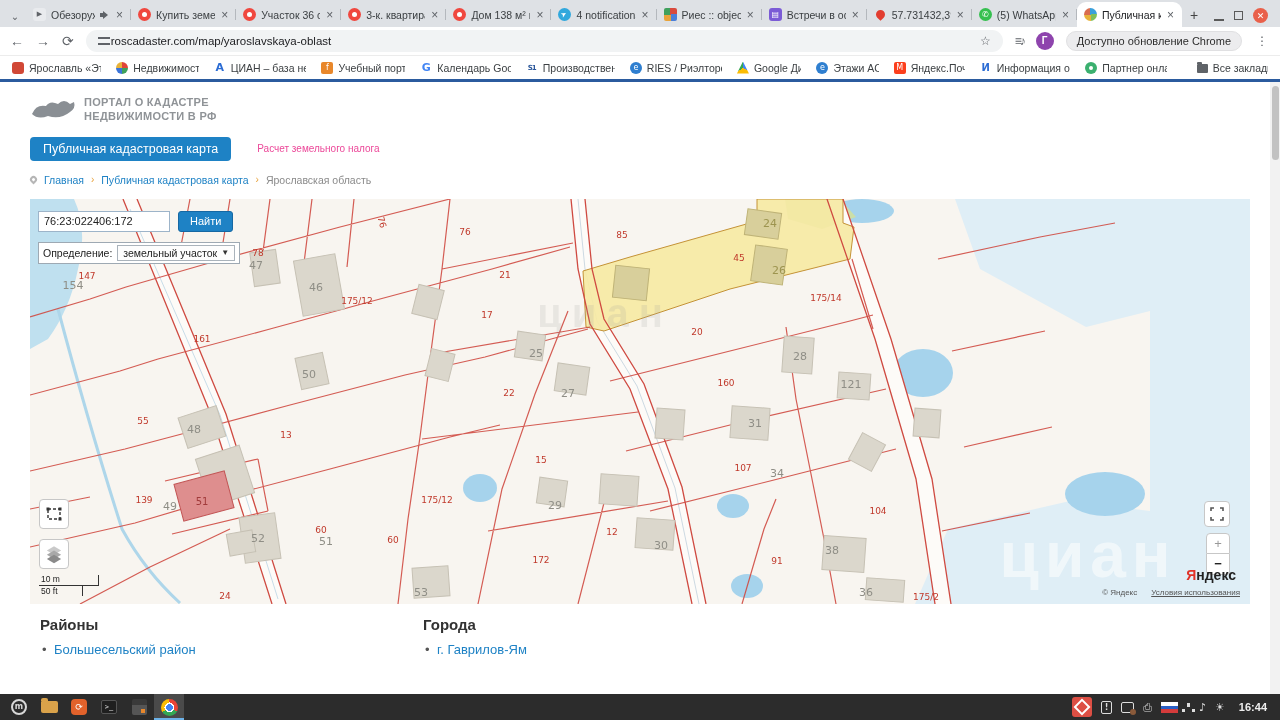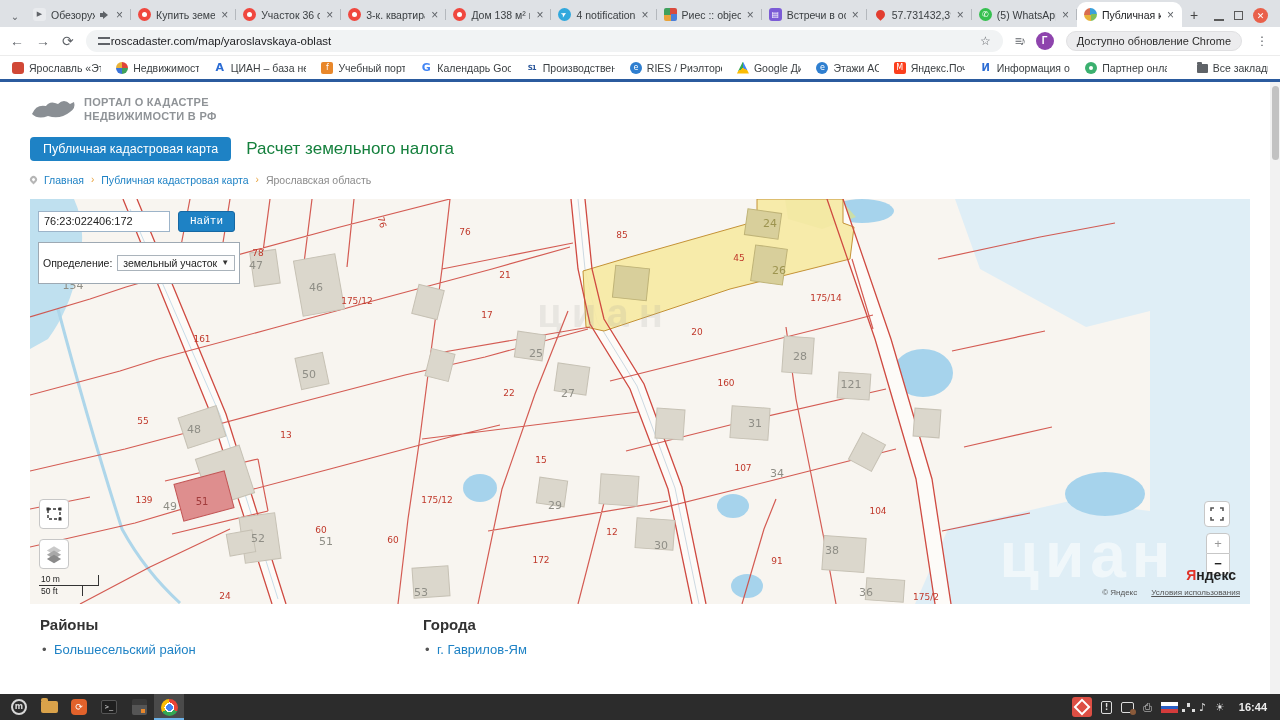--- a/index.html
+++ b/index.html
@@ -66,43 +66,43 @@
   .folder-ico::before{content:"";position:absolute;top:-2px;left:0;width:5px;height:2px;background:#5f6368;border-radius:1px 1px 0 0}
   .blueline{height:3px;background:#2b5b9e}
 
   
   .page{position:relative;height:612px;background:#fff;overflow:hidden}
   .page-inner{padding:13px 30px 0}
   .logo-row{display:flex;align-items:center;gap:8px}
   .logo-text{font-size:11px;font-weight:700;color:#8f9397;line-height:1.3;letter-spacing:.3px}
   .nav-row{margin-top:13px;display:flex;align-items:center}
   .nav-pill{background:#1e82c5;color:#fff;font-size:12.5px;padding:5px 13px;border-radius:4px}
-  .nav-link{color:#15803d;font-size:17px;margin-left:15px;text-decoration:none}
+  .nav-link{color:#ec4899;font-size:10px;margin-left:26px;text-decoration:none}
   .crumbs{margin-top:13px;display:flex;align-items:center;gap:7px;font-size:10.5px;color:#8a8a8a}
   .crumbs a{color:#1e82c5;text-decoration:none}
   .crumb-sep{color:#e8a33d;font-size:10px}
   .pin-dot{width:7px;height:7px;border:2px solid #b6b6b6;border-radius:50% 50% 50% 0;transform:rotate(-45deg)}
   h1.pagetitle{margin-top:11px;font-size:20px;font-weight:700;color:#383838}
 
   
   .map-wrap{position:relative;margin-top:13px;width:1220px;height:405px;background:#f8f5f0;overflow:hidden}
   .map-wrap svg{display:block}
   text.ml{font-family:"DejaVu Sans",sans-serif;text-anchor:middle}
   .ml-r{fill:#c0392b;font-size:9px}
   .ml-g{fill:#8f8e86;font-size:11px}
   .ml-o{fill:#9d944f;font-size:11px}
   .ml-p{fill:#a13b3b;font-size:10px}
   .bd-g{fill:#dbd7cc;stroke:#c6c1b4;stroke-width:1}
   .bd-o{fill:#d8cf9b;stroke:#bfb377;stroke-width:1}
   .bd-p{fill:#de8e8e;stroke:#c25454;stroke-width:1}
   .ovl{position:absolute;z-index:5}
   .map-search{left:8px;top:12px;display:flex;gap:8px}
   .map-search input{width:132px;height:21px;border:1px solid #9db4c9;font-size:11px;padding:0 5px;font-family:"Liberation Sans",sans-serif;background:#fff;color:#222}
-  .btn-find{height:21px;background:#1e82c5;color:#fff;border:1px solid #1668a3;font-size:11px;padding:0 11px;border-radius:3px;font-family:Liberation Mono, monospace}
-  .map-filter{left:8px;top:43px;background:#fff;border:1px solid #9ea9b3;padding:12px 4px;display:flex;align-items:center;gap:5px;font-size:10.5px;color:#222}
+  .btn-find{height:21px;background:#1e82c5;color:#fff;border:1px solid #1668a3;font-size:11px;padding:0 11px;border-radius:3px;font-family:Liberation Sans, sans-serif}
+  .map-filter{left:8px;top:43px;background:#fff;border:1px solid #9ea9b3;padding:2px 4px;display:flex;align-items:center;gap:5px;font-size:10.5px;color:#222}
   .fake-select{border:1px solid #aab3bb;background:#fdfdfd;padding:1px 5px;display:flex;align-items:center;gap:4px;font-size:10.5px}
   .sel-arrow{font-size:8px;color:#333}
   .sq-btn{background:#fff;border:1px solid #c7c7c7;border-radius:4px;display:flex;align-items:center;justify-content:center}
   .btn-measure{left:9px;top:300px;width:30px;height:30px}
   .btn-layers{left:9px;top:340px;width:30px;height:30px}
   .scalebar{left:9px;top:376px;font-size:8.5px;color:#222;line-height:1.1}
   .scale-m{border-bottom:1px solid #333;border-right:1px solid #333;padding:0 4px 1px 2px;width:60px}
   .scale-ft{border-right:1px solid #333;padding:1px 4px 0 2px;width:44px}
   .btn-full{right:20px;top:302px;width:26px;height:26px}
   .zoomctl{right:20px;top:334px;width:24px}

